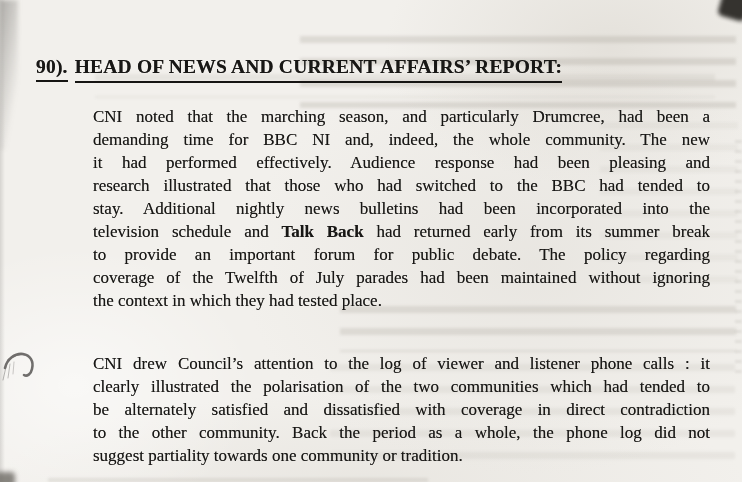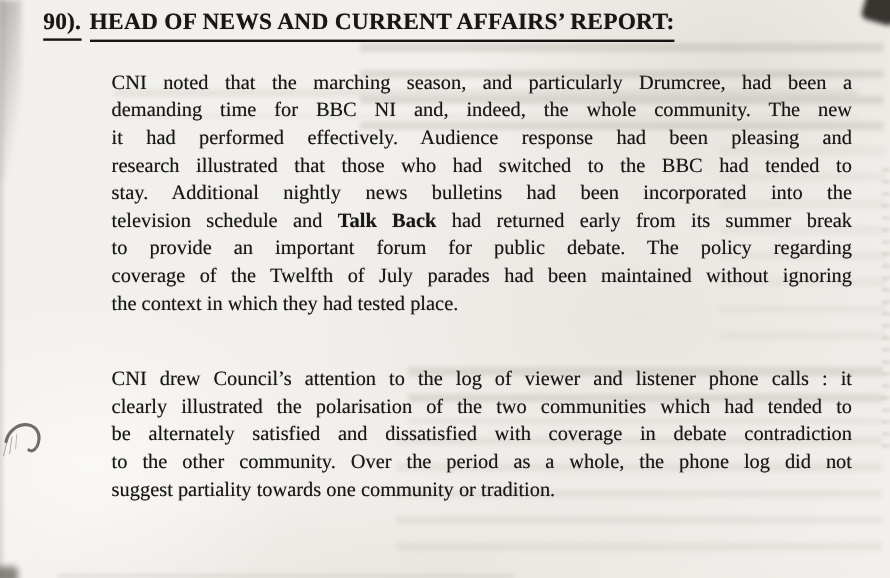--- a/index.html
+++ b/index.html
@@ -76,20 +76,21 @@
   .heading-row .num {
     display: inline-block;
     border-bottom: 2.5px solid #161513;
     padding-bottom: 0;
     margin-right: 7px;
   }
   .heading-row .title {
     display: inline-block;
     border-bottom: 2.5px solid #161513;
     padding-bottom: 1px;
+    margin-top: 48px;
   }
 
   
   .para {
     position: relative;
     margin-left: 93px;
     width: 617px;
     font-size: 17px;
     line-height: 23px;
     text-shadow: 0 0 .6px rgba(24,23,21,.55);
@@ -135,22 +136,22 @@
     <div class="ln">stay.  Additional nightly news bulletins had been incorporated into the</div>
     <div class="ln"><span>television schedule and </span><span class="b">Talk Back</span><span> had returned early from its summer break</span></div>
     <div class="ln">to provide an important forum for public debate.  The policy regarding</div>
     <div class="ln">coverage of the Twelfth of July parades had been maintained without ignoring</div>
     <div class="ln-last">the context in which they had tested place.</div>
   </div>
 
   <div class="para p3">
     <div class="ln">CNI drew Council’s attention to the log of viewer and listener phone calls : it</div>
     <div class="ln">clearly illustrated the polarisation of the two communities which had tended to</div>
-    <div class="ln">be alternately satisfied and dissatisfied with coverage in debate contradiction</div>
-    <div class="ln">to the other community.  Over the period as a whole, the phone log did not</div>
+    <div class="ln">be alternately satisfied and dissatisfied with coverage in direct contradiction</div>
+    <div class="ln">to the other community.  Back the period as a whole, the phone log did not</div>
     <div class="ln-last">suggest partiality towards one community or tradition.</div>
   </div>
 
   <svg class="pen-mark" width="44" height="46" viewBox="0 0 44 46">
     <g fill="none" stroke="#4b4947" stroke-linecap="round" opacity="0.78">
       <path d="M5 26 C7 17 15 11 23 12 C30 13 34 19 32 27 C31 32 27 35 24 33" stroke-width="2.6"></path>
       <path d="M8 18 C13 13 20 11 25 13" stroke-width="1.6" opacity="0.7"></path>
       <path d="M6 25 L3 38" stroke-width="0.9" opacity="0.55"></path>
       <path d="M10 22 L8 36" stroke-width="0.9" opacity="0.5"></path>
       <path d="M14 20 L13 32" stroke-width="0.8" opacity="0.45"></path>

